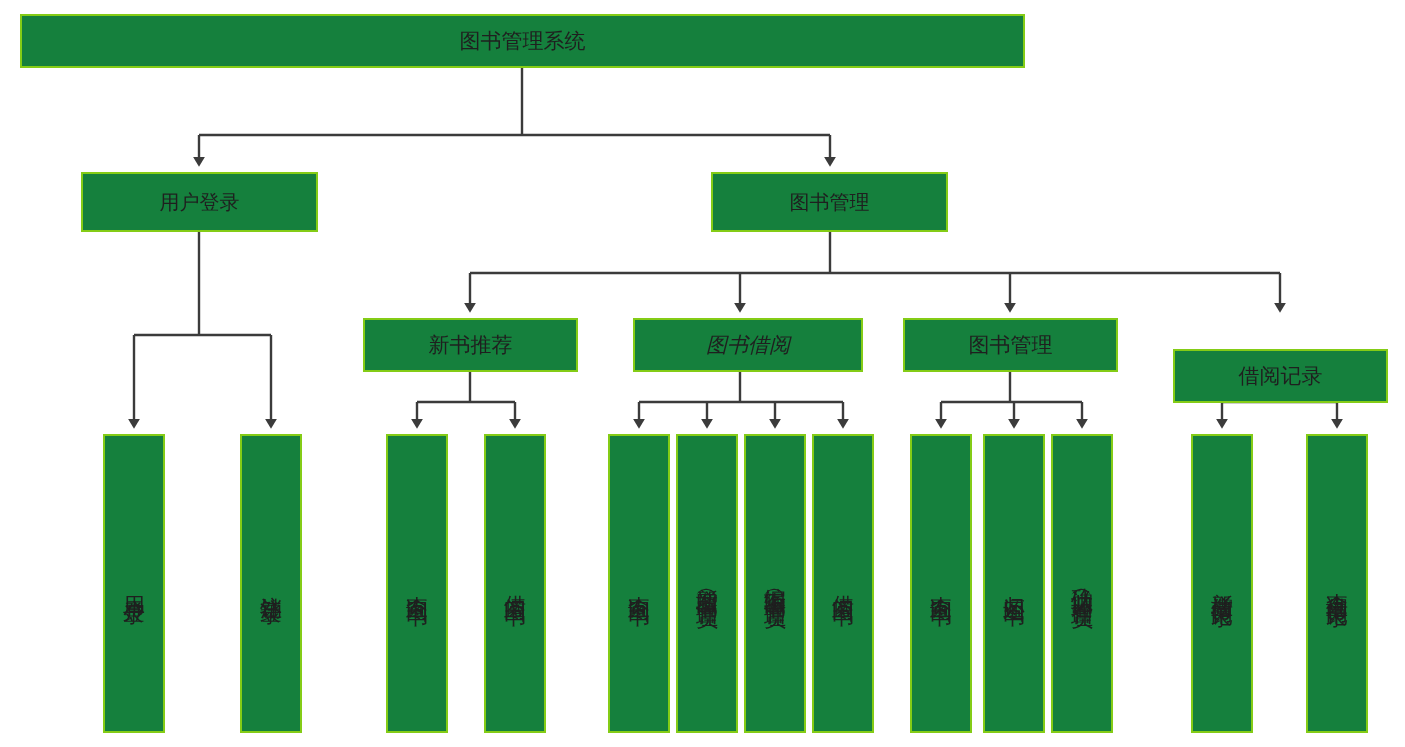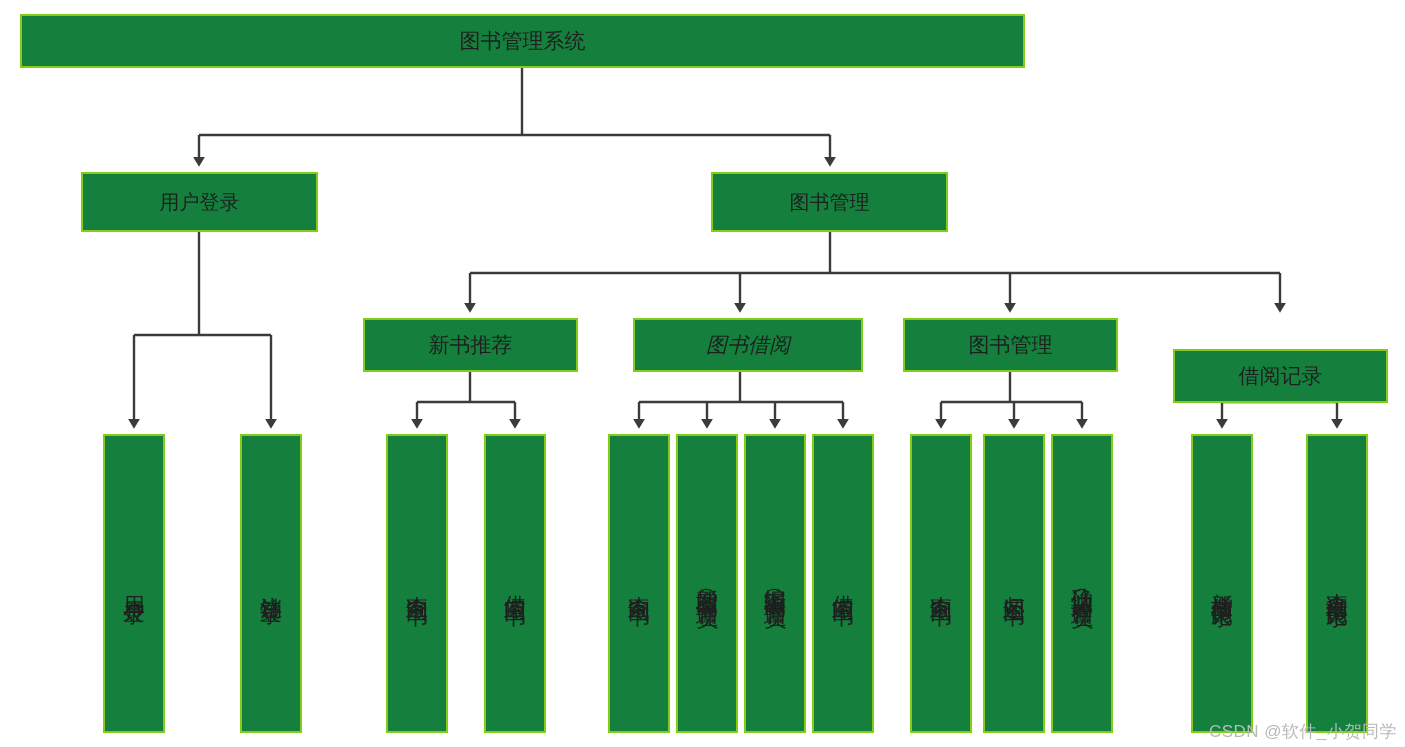--- a/index.html
+++ b/index.html
@@ -187,14 +187,13 @@
         <span class="label">确认归还（管理员）</span>
       </div>
       <div class="node node-leaf" style="left: 1191px; top: 434px; width: 62px; height: 299px;">
         <span class="label">新增借阅记录</span>
       </div>
       <div class="node node-leaf" style="left: 1306px; top: 434px; width: 62px; height: 299px;">
         <span class="label">查询借阅记录</span>
       </div>
     </div>
 
-  <div class="watermark">CSDN @软件_小贺同学</div>
 </div>
 
 </body></html>

